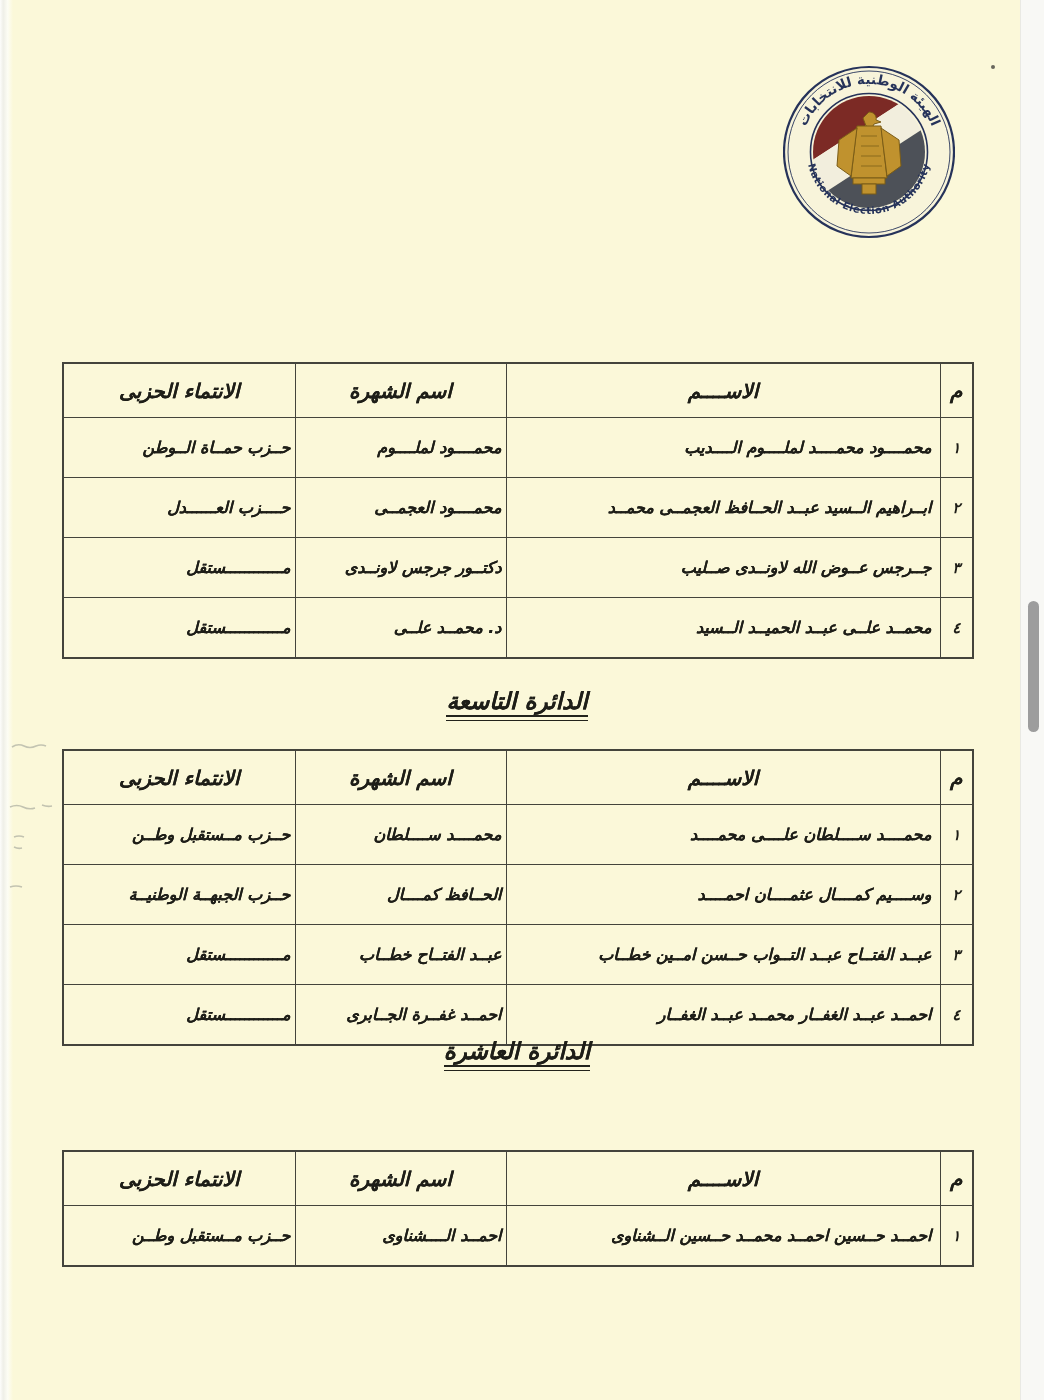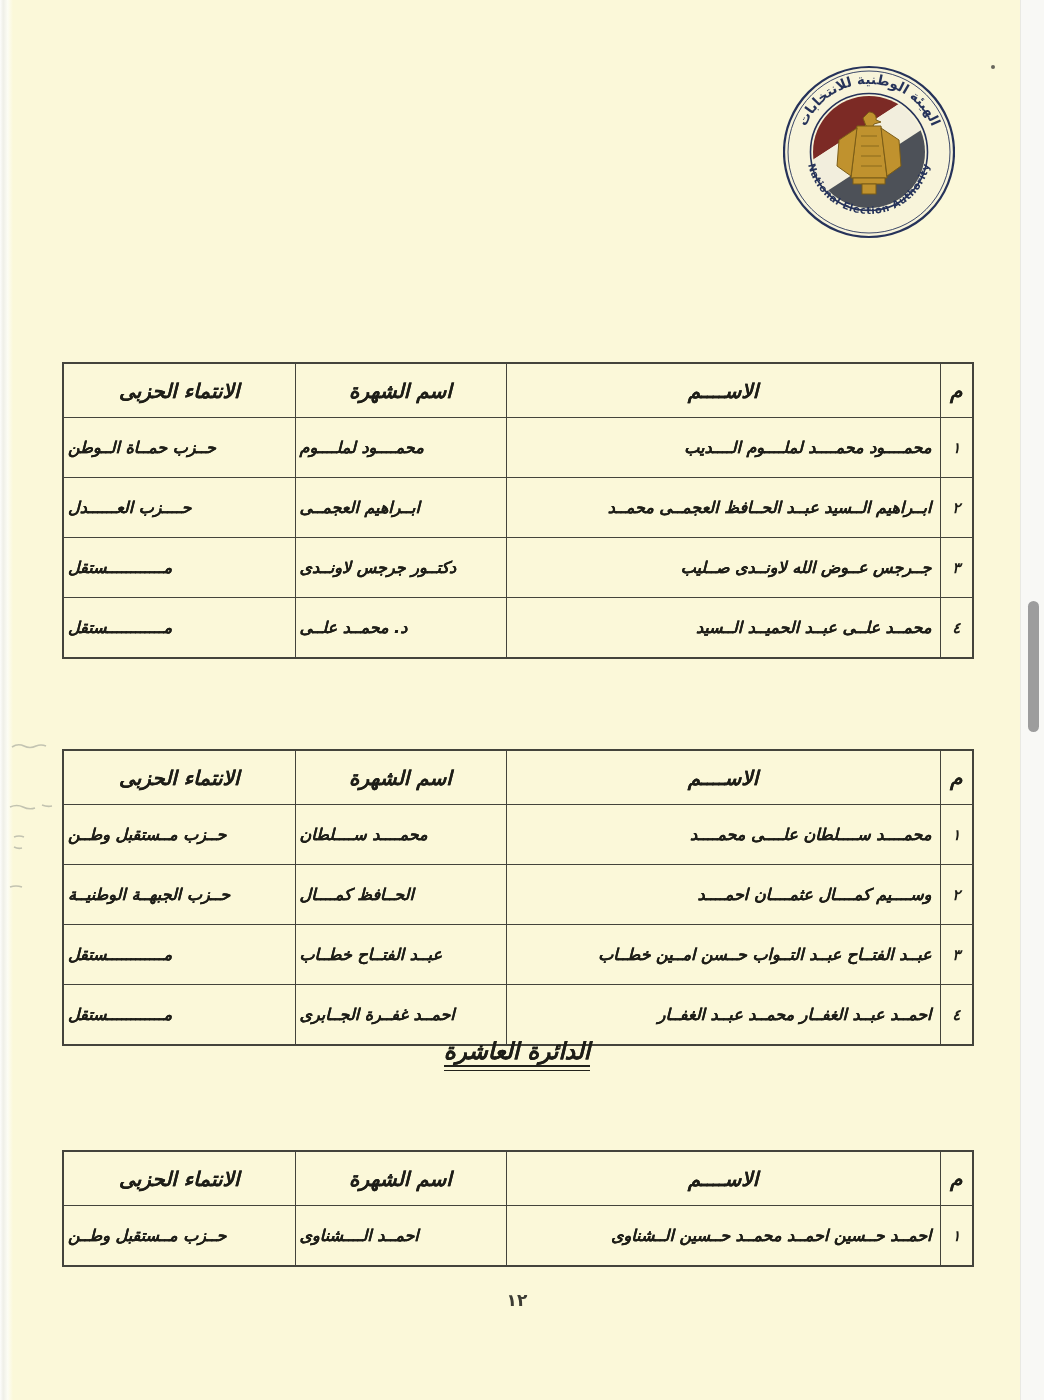--- a/index.html
+++ b/index.html
@@ -49,22 +49,22 @@
     background:#fbf8d9;
   }
   table.roster td, table.roster th{
     border:1.6px solid #44443c; overflow:hidden; white-space:nowrap;
     font-weight:700; font-style:italic; vertical-align:middle;
   }
   table.roster{ border:2px solid #44443c; }
   th.h-cell{ height:51px; font-size:20px; text-align:center; text-shadow:0 0 .5px #23231c; }
   td.c-num{ text-align:center; font-size:15px; font-style:normal; }
   td.c-name{ text-align:right; padding:0 8px 0 4px; font-size:16px; text-shadow:0 0 .4px #23231c; }
-  td.c-alias{ text-align:left; padding:0 4px; font-size:16px; text-shadow:0 0 .4px #23231c; }
-  td.c-party{ text-align:left; padding:0 4px; font-size:16px; text-shadow:0 0 .4px #23231c; }
+  td.c-alias{ text-align:right; padding:0 4px; font-size:16px; text-shadow:0 0 .4px #23231c; }
+  td.c-party{ text-align:right; padding:0 4px; font-size:16px; text-shadow:0 0 .4px #23231c; }
   tr.d-row td{ height:57px; }
   #table-7{ top:362px; }
   #table-9{ top:749px; }
   #table-10{ top:1150px; }
   #title-7{ top:294px; }
   #title-9{ top:688px; }
   #title-10{ top:1038px; }
 
   .page-number{
     position:absolute; left:62px; top:1290px; width:910px; text-align:center;
@@ -146,38 +146,41 @@
     <tbody>
       <tr class="d-row">
         <td class="c-num">١</td>
         <td class="c-name">محمــــود محمــــد لملــــوم الــــديب</td>
         <td class="c-alias">محمــــود لملــــوم</td>
         <td class="c-party">حــزب حمــاة الــوطن</td>
       </tr>
       <tr class="d-row">
         <td class="c-num">٢</td>
         <td class="c-name">ابــراهيم الــسيد عبــد الحــافظ العجمــى محمــد</td>
-        <td class="c-alias">ابــراهيم العجمــى</td>
+        <td class="c-alias">محمــــود العجمــى</td>
         <td class="c-party">حــــزب العــــــدل</td>
       </tr>
       <tr class="d-row">
         <td class="c-num">٣</td>
         <td class="c-name">جــرجس عــوض الله لاونــدى صــليب</td>
         <td class="c-alias">دكتــور جرجس لاونــدى</td>
         <td class="c-party">مــــــــــــستقل</td>
       </tr>
       <tr class="d-row">
         <td class="c-num">٤</td>
         <td class="c-name">محمــد علــى عبــد الحميــد الــسيد</td>
         <td class="c-alias">د. محمــد علــى</td>
         <td class="c-party">مــــــــــــستقل</td>
       </tr>
     </tbody>
   </table>
 
+  <div class="section-title" id="title-9">
+    <span class="u-outer"><span class="u-inner">الدائرة التاسعة</span></span>
+  </div>
 
   <table class="roster" id="table-9">
     <colgroup>
         <col style="width:33px">
         <col style="width:434px">
         <col style="width:211px">
         <col style="width:232px">
       </colgroup>
     <thead>
       <tr>
@@ -237,19 +240,18 @@
     <tbody>
       <tr class="d-row">
         <td class="c-num">١</td>
         <td class="c-name">احمــد حــسين احمــد محمــد حــسين الــشناوى</td>
         <td class="c-alias">احمــد الــــشناوى</td>
         <td class="c-party">حــزب مــستقبل وطــن</td>
       </tr>
     </tbody>
   </table>
 
-  <div class="page-number">١٢</div>
 
   <div class="scroll-track">
     <div class="scroll-thumb"></div>
   </div>
 
 </div>
 
 </body></html>

